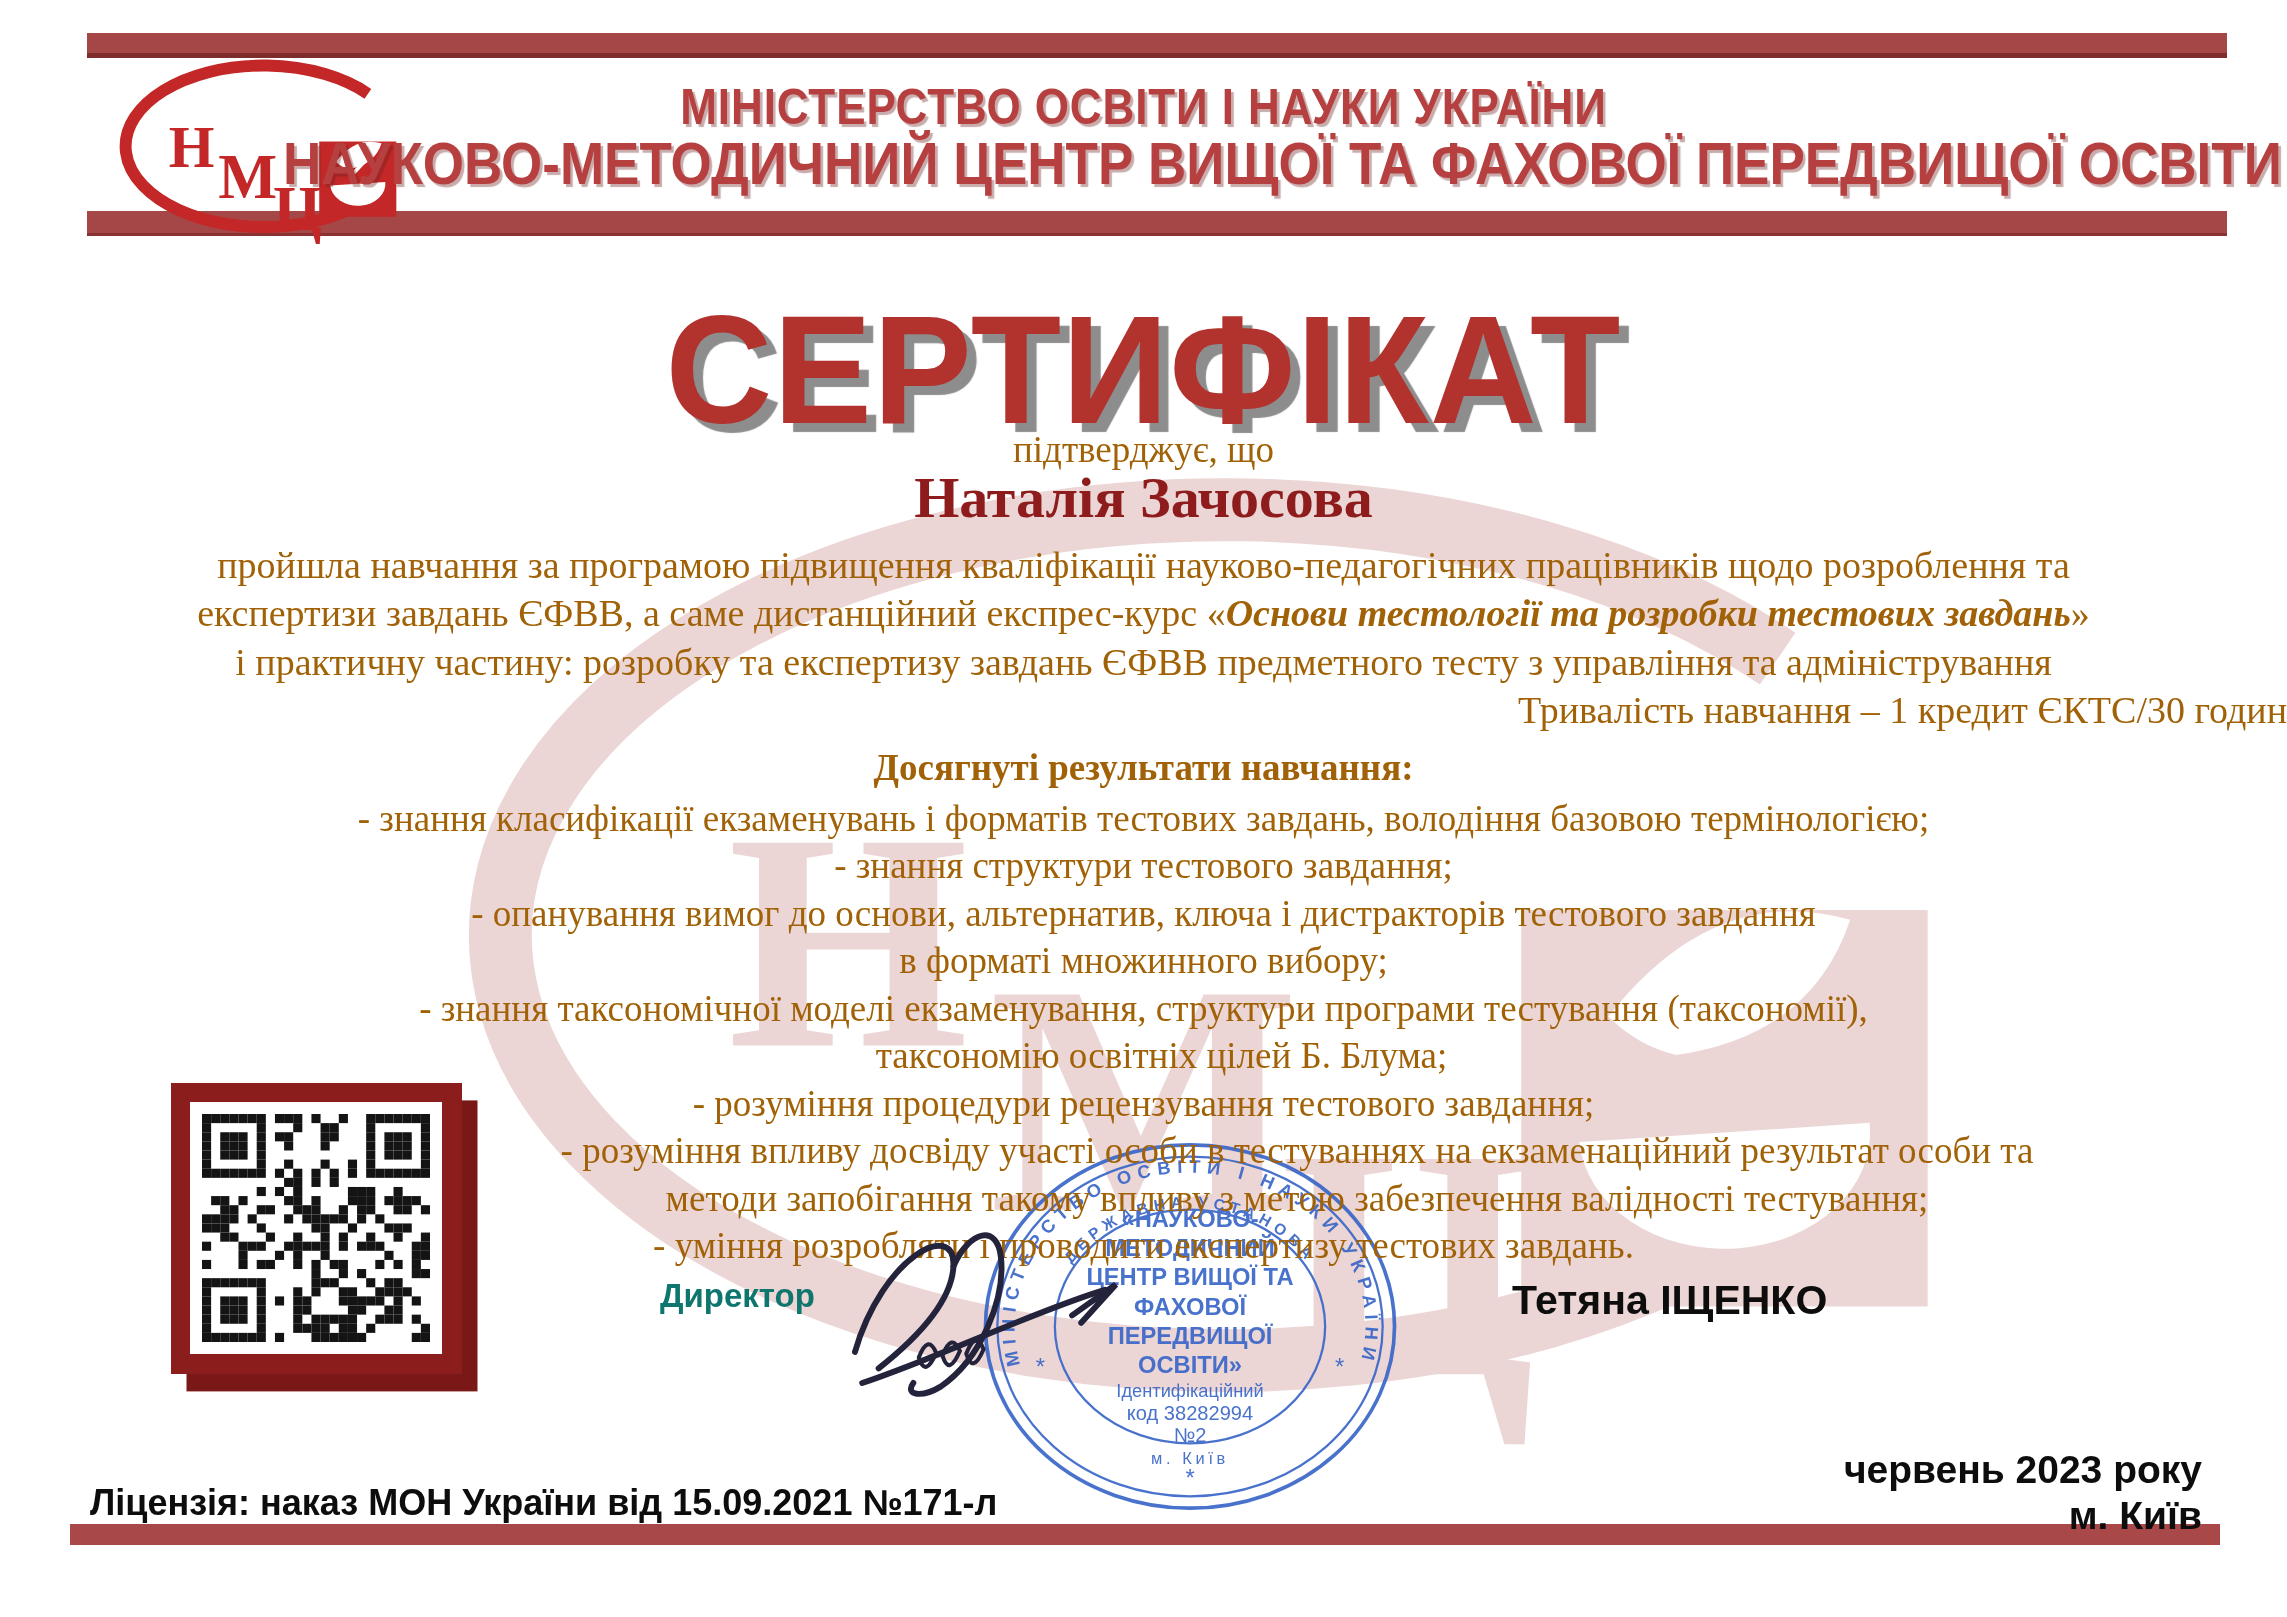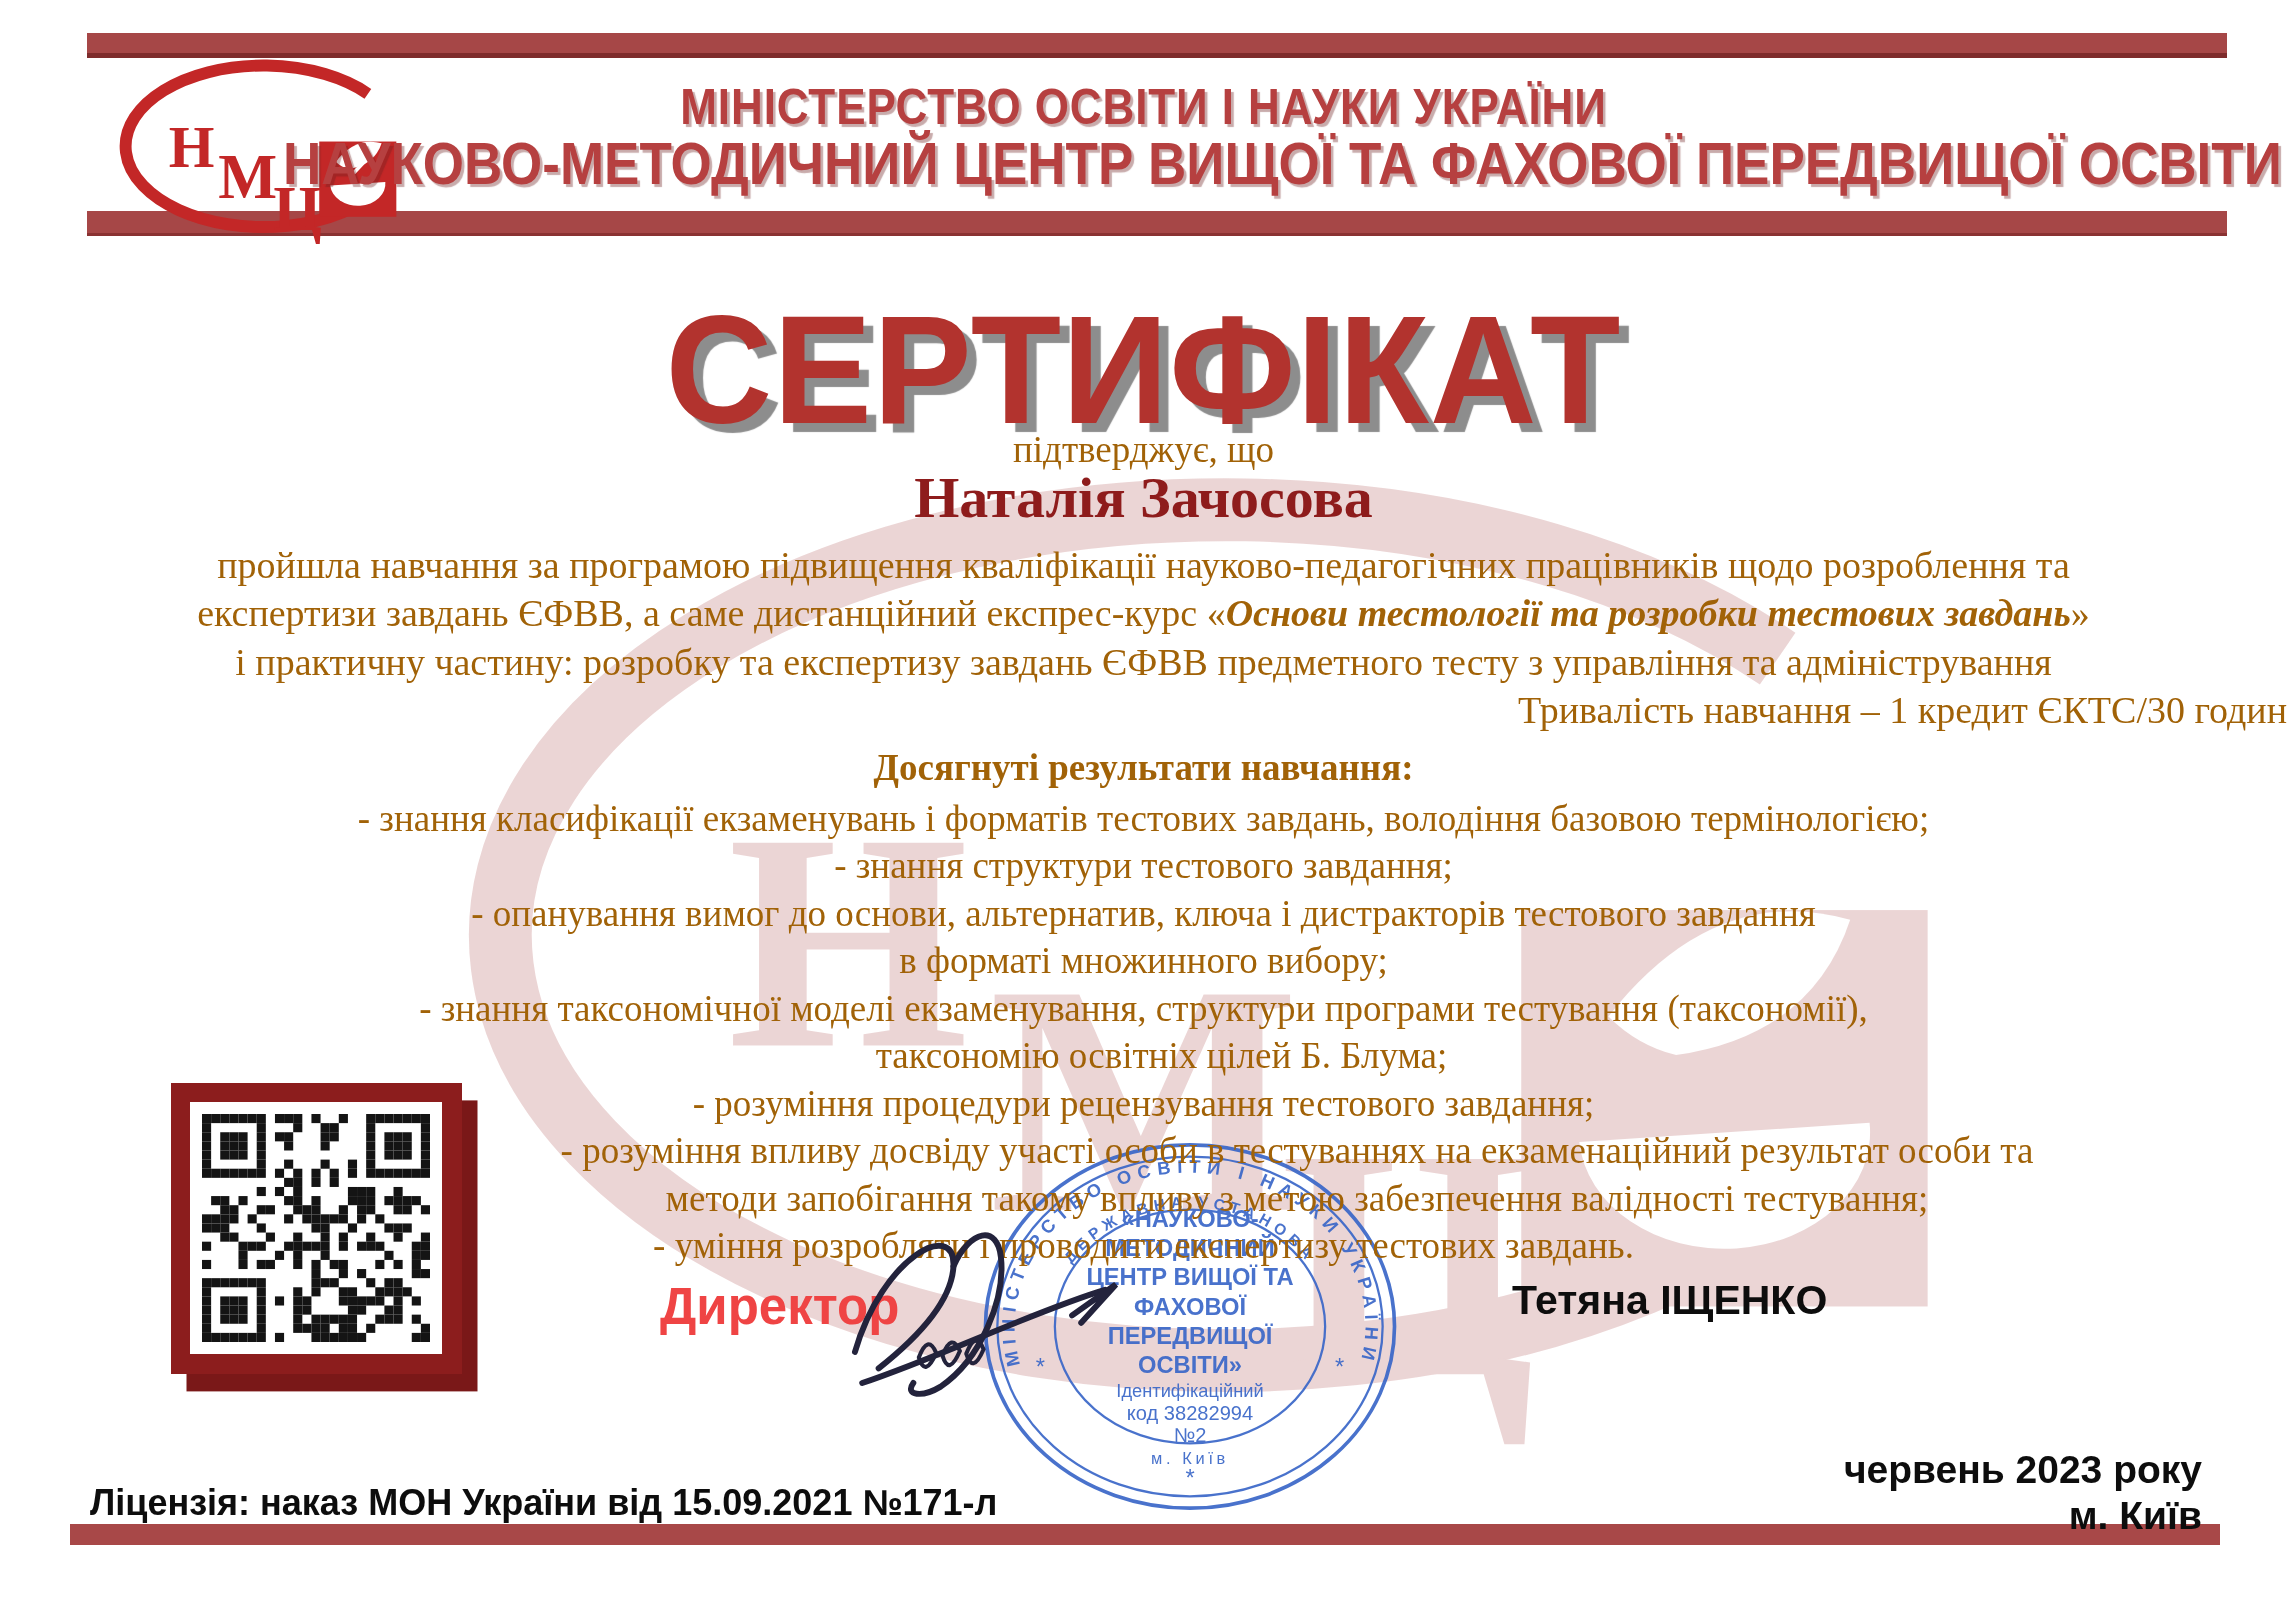--- a/index.html
+++ b/index.html
@@ -37,21 +37,21 @@
   .i8{top:1177px;left:484px;width:1626px;}
   .i9{top:1224px;}
   
   .qr-frame{position:absolute;left:171px;top:1083px;width:291px;height:291px;z-index:2;
             background:#8c1d1d;box-shadow:15.5px 17.4px 0 #7a1818;}
   .qr-inner{position:absolute;left:19px;top:19px;width:252px;height:252px;background:#ffffff;
             display:flex;align-items:center;justify-content:center;}
   .qr-inner svg{width:228px;height:228px;fill:#141414;}
   
   .sig-label{position:absolute;left:660px;top:1277px;z-index:2;font-family:"Liberation Sans",sans-serif;
-             font-weight:700;font-size:51px;color:#ef4444;white-space:nowrap;}
+             font-weight:700;font-size:33px;color:#0f766e;white-space:nowrap;}
   .sig-name{position:absolute;left:1512px;top:1277px;z-index:2;font-family:"Liberation Sans",sans-serif;
             font-weight:700;font-size:41px;color:#0d0d0d;white-space:nowrap;}
   .stamp-svg{position:absolute;left:980px;top:1139px;width:420px;height:375px;z-index:1;opacity:.92;}
   .signature-svg{position:absolute;left:802px;top:1204px;width:365px;height:201px;z-index:3;}
   
   .license{position:absolute;left:90px;top:1482px;z-index:2;font-family:"Liberation Sans",sans-serif;
            font-weight:700;font-size:36px;color:#0d0d0d;white-space:nowrap;}
   .date-block{position:absolute;right:85px;top:1447px;z-index:2;text-align:right;
               font-family:"Liberation Sans",sans-serif;font-weight:700;font-size:39px;color:#0d0d0d;}
   .date-block div{line-height:46px;}

